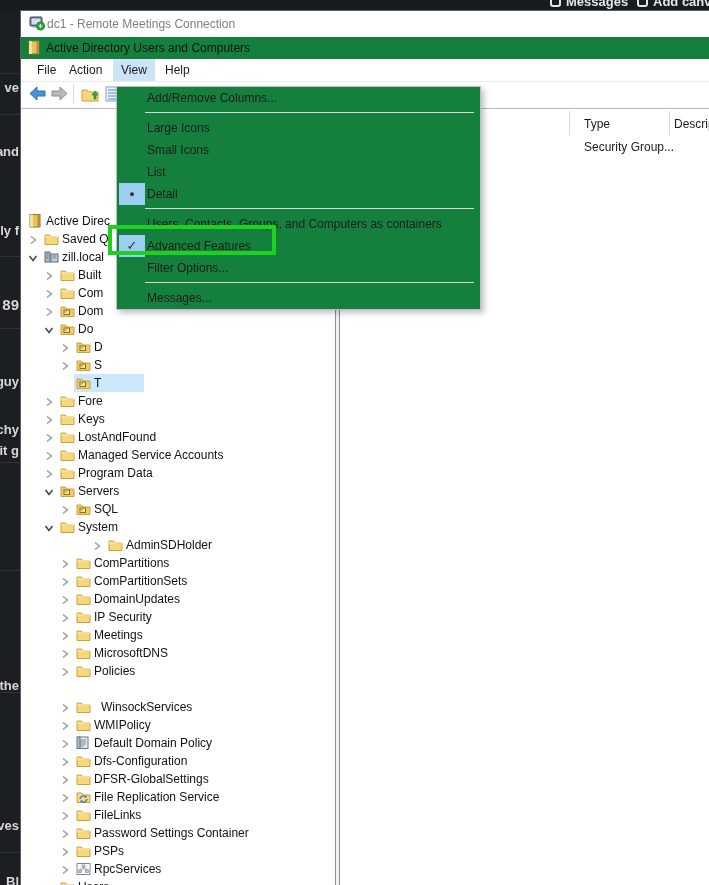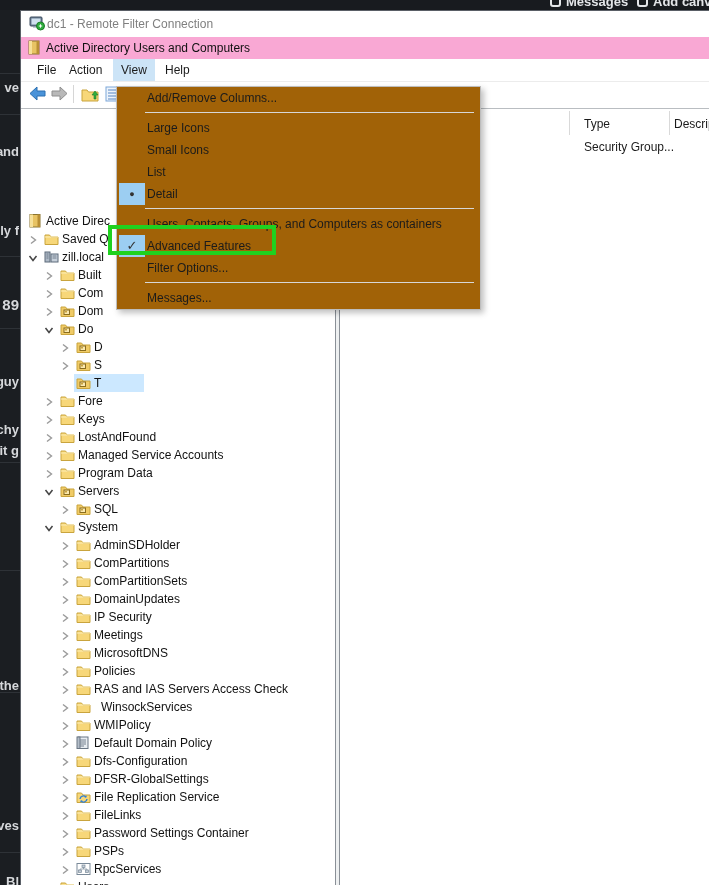--- a/index.html
+++ b/index.html
@@ -21,21 +21,21 @@
   .frag.big { font-size:15px; }
   .strip-sep { position:absolute; left:0; width:20px; height:1px; background:#2e3237; }
 
   
   .rdp-window { position:absolute; left:20px; top:10px; width:689px; height:875px;
     background:#fff; border-left:1px solid #5a5f66; border-top:1px solid #5a5f66; z-index:10; }
   .rdp-titlebar { position:absolute; left:0; top:0; width:100%; height:26px; background:#fff; }
   .rdp-title { position:absolute; left:26px; top:6px; color:#7f7f7f; font-size:12px; }
   .rdp-ico { position:absolute; left:8px; top:4px; }
 
-  .mmc-titlebar { position:absolute; left:0; top:26px; width:100%; height:22px; background:#f9a8d4; }
+  .mmc-titlebar { position:absolute; left:0; top:26px; width:100%; height:22px; background:#15803d; }
   .mmc-title { position:absolute; left:25px; top:4px; color:#111; font-size:12px; }
   .mmc-ico { position:absolute; left:6px; top:3px; }
 
   .menubar { position:absolute; left:0; top:48px; width:100%; height:23px; background:#fff;
     border-bottom:1px solid #ececec; }
   .menubar-item { position:absolute; top:0; height:22px; line-height:22px; padding:0 8px;
     font-size:12px; color:#1b1b1b; }
   .menubar-item.active { background:#cce4f7; }
 
   .toolbar { position:absolute; left:0; top:71px; width:100%; height:27px; background:#fff;
@@ -56,21 +56,21 @@
   .arrow { position:absolute; top:4px; width:10px; height:10px; }
   .ticon { position:absolute; top:2px; width:15px; height:13px; }
 
   
   .list-panel { position:absolute; left:319px; top:0; width:370px; height:777px; background:#fff; }
   .col-header { position:absolute; top:8px; font-size:12px; color:#1b1b1b; white-space:nowrap; }
   .col-sep { position:absolute; top:2px; width:1px; height:24px; background:#d9d9d9; }
   .list-cell { position:absolute; top:31px; font-size:12px; color:#1b1b1b; white-space:nowrap; }
 
   
-  .view-menu { position:absolute; left:95px; top:75px; width:365px; background:#a16207;
+  .view-menu { position:absolute; left:95px; top:75px; width:365px; background:#15803d;
     border:1px solid #bdbdbd; box-shadow:3px 3px 6px rgba(0,0,0,.25); z-index:40; }
   .menu-item { position:relative; height:22px; line-height:22px; padding-left:30px;
     font-size:12px; color:#1b1b1b; white-space:nowrap; }
   .menu-sep { height:8px; position:relative; }
   .menu-sep:after { content:""; position:absolute; left:28px; right:6px; top:3px; height:1px;
     background:#d7d7d7; }
   .gutter-mark { position:absolute; left:2px; top:0; width:26px; height:22px; background:#9ccef2;
     text-align:center; line-height:22px; font-size:13px; color:#333; }
   .gutter-mark.radio { font-size:9px; }
 
@@ -109,21 +109,21 @@
 <div class="rdp-window">
 
   <div class="rdp-titlebar">
     <svg class="rdp-ico" width="16" height="16" viewBox="0 0 16 16">
       <rect x="1" y="2" width="12" height="9" rx="1" fill="#6b7f95" stroke="#3d4d5e"></rect>
       <rect x="2.5" y="3.5" width="9" height="6" fill="#cfe0ee"></rect>
       <rect x="4" y="11" width="6" height="1.5" fill="#8a99a8"></rect>
       <circle cx="11.5" cy="11" r="4" fill="#2fae3e" stroke="#1c7a28"></circle>
       <path d="M9.8 11 h3.4 M11.5 9.3 v3.4" stroke="#fff" stroke-width="1"></path>
     </svg>
-    <span class="rdp-title">dc1 - Remote Filter Connection</span>
+    <span class="rdp-title">dc1 - Remote Meetings Connection</span>
   </div>
 
   <div class="mmc-titlebar">
     <svg class="mmc-ico" width="15" height="16" viewBox="0 0 15 16">
       <rect x="2" y="1" width="10" height="13" fill="#e8c363" stroke="#8a7430"></rect>
       <rect x="2" y="1" width="3" height="13" fill="#f7e19a"></rect>
       <rect x="9.5" y="1" width="2.5" height="13" fill="#b98f35"></rect>
     </svg>
     <span class="mmc-title">Active Directory Users and Computers</span>
   </div>
@@ -332,21 +332,21 @@
         <div class="tree-row" style="top: 409px;">
           <span class="arrow" style="left: 23px;"><svg width="10" height="10" viewBox="0 0 10 10">
               <polyline points="1.5,3 5,7.5 8.5,3" fill="none" stroke="#444" stroke-width="1.5"></polyline>
             </svg></span>
           <span class="ticon" style="left: 39px;"><svg width="15" height="14" viewBox="0 0 15 14">
               <path d="M1 3 h4.5 l1.5 2 H14 v7.5 H1 Z" fill="#f7d779" stroke="#c9a43d"></path>
               <path d="M1 5 H14" stroke="#fdeeb7" stroke-width="1"></path>
             </svg></span>
           <span class="lbl" style="left: 57px;">System</span>
         </div>
-        <div class="tree-row" style="top: 427px;">
+        <div class="tree-row" style="top: 427px; margin-left: 32px;">
           <span class="arrow" style="left: 39px;"><svg width="10" height="10" viewBox="0 0 10 10">
               <polyline points="3,1.5 7.5,5 3,8.5" fill="none" stroke="#9a9a9a" stroke-width="1.4"></polyline>
             </svg></span>
           <span class="ticon" style="left: 55px;"><svg width="15" height="14" viewBox="0 0 15 14">
               <path d="M1 3 h4.5 l1.5 2 H14 v7.5 H1 Z" fill="#f7d779" stroke="#c9a43d"></path>
               <path d="M1 5 H14" stroke="#fdeeb7" stroke-width="1"></path>
             </svg></span>
           <span class="lbl" style="left: 73px;">AdminSDHolder</span>
         </div>
         <div class="tree-row" style="top: 445px;">
@@ -411,30 +411,20 @@
         </div>
         <div class="tree-row" style="top: 553px;">
           <span class="arrow" style="left: 39px;"><svg width="10" height="10" viewBox="0 0 10 10">
               <polyline points="3,1.5 7.5,5 3,8.5" fill="none" stroke="#9a9a9a" stroke-width="1.4"></polyline>
             </svg></span>
           <span class="ticon" style="left: 55px;"><svg width="15" height="14" viewBox="0 0 15 14">
               <path d="M1 3 h4.5 l1.5 2 H14 v7.5 H1 Z" fill="#f7d779" stroke="#c9a43d"></path>
               <path d="M1 5 H14" stroke="#fdeeb7" stroke-width="1"></path>
             </svg></span>
           <span class="lbl" style="left: 73px;">Policies</span>
-        </div>
-        <div class="tree-row" style="top: 571px;">
-          <span class="arrow" style="left: 39px;"><svg width="10" height="10" viewBox="0 0 10 10">
-              <polyline points="3,1.5 7.5,5 3,8.5" fill="none" stroke="#9a9a9a" stroke-width="1.4"></polyline>
-            </svg></span>
-          <span class="ticon" style="left: 55px;"><svg width="15" height="14" viewBox="0 0 15 14">
-              <path d="M1 3 h4.5 l1.5 2 H14 v7.5 H1 Z" fill="#f7d779" stroke="#c9a43d"></path>
-              <path d="M1 5 H14" stroke="#fdeeb7" stroke-width="1"></path>
-            </svg></span>
-          <span class="lbl" style="left: 73px;">RAS and IAS Servers Access Check</span>
         </div>
         <div class="tree-row" style="top: 589px;">
           <span class="arrow" style="left: 39px;"><svg width="10" height="10" viewBox="0 0 10 10">
               <polyline points="3,1.5 7.5,5 3,8.5" fill="none" stroke="#9a9a9a" stroke-width="1.4"></polyline>
             </svg></span>
           <span class="ticon" style="left: 55px;"><svg width="15" height="14" viewBox="0 0 15 14">
               <path d="M1 3 h4.5 l1.5 2 H14 v7.5 H1 Z" fill="#f7d779" stroke="#c9a43d"></path>
               <path d="M1 5 H14" stroke="#fdeeb7" stroke-width="1"></path>
             </svg></span>
           <span class="lbl" style="left: 80px;">WinsockServices</span>

